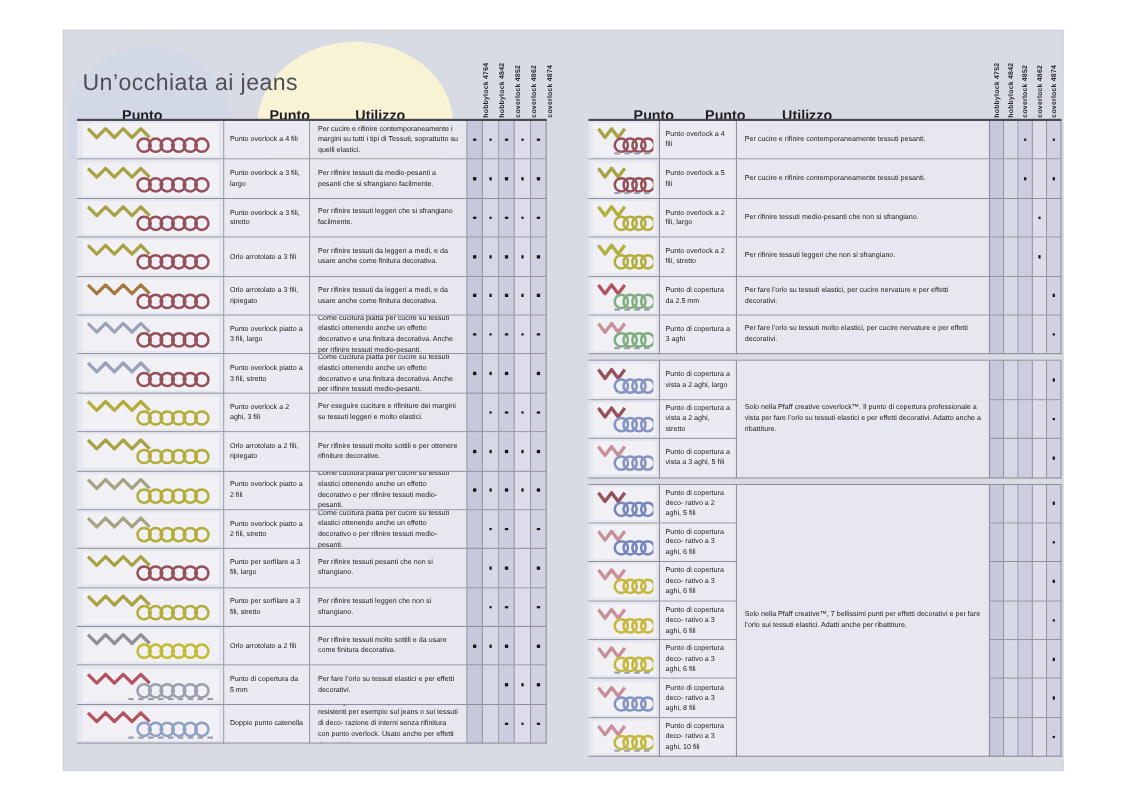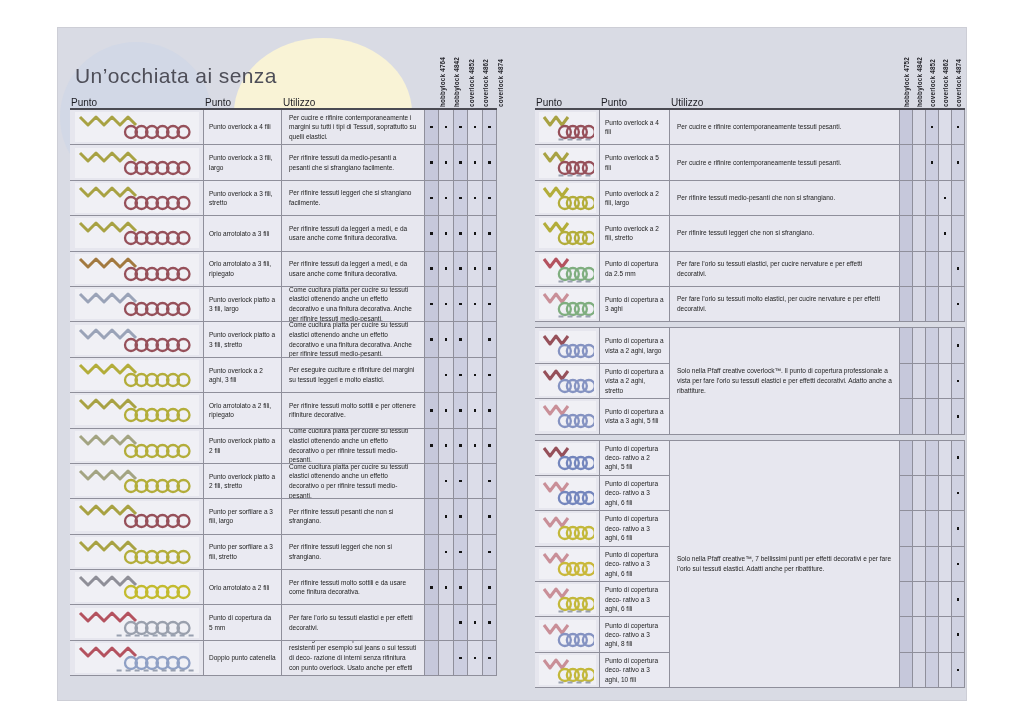--- a/index.html
+++ b/index.html
@@ -5,21 +5,21 @@
   html,body{margin:0;padding:0;}
   body{width:1024px;height:724px;background:#ffffff;position:relative;
        font-family:"Liberation Sans",sans-serif;overflow:hidden;}
   .page{position:absolute;left:58px;top:28px;width:908px;height:672px;
         background:#d9dbe4;overflow:hidden;box-shadow:0 0 0 1px #cdced6;}
   .circle{position:absolute;border-radius:50%;}
   .c-blue{left:2px;top:14px;width:152px;height:150px;background:#d2d8e6;}
   .c-yellow{left:176px;top:10px;width:178px;height:150px;background:#f9f3d6;}
   .title{position:absolute;left:17px;top:36px;font-size:21px;font-weight:400;
          color:#4e4e58;letter-spacing:.4px;}
-  .colhead{position:absolute;top:69px;font-size:10px;font-weight:400;color:#1e1e24;}
+  .colhead{position:absolute;top:69px;font-size:13px;font-weight:700;color:#1e1e24;margin-left:40px;}
   .ch-l1{left:13px}.ch-l2{left:147px}.ch-l3{left:225px}
   .ch-r1{left:478px}.ch-r2{left:543px}.ch-r3{left:613px}
   .rule{position:absolute;top:80px;height:2px;background:#4a4a52;}
   .rule-l{left:12px;width:427px}.rule-r{left:477px;width:430px}
   .machines{position:absolute;top:4px;height:75px;}
   .m-left{left:378px;width:74px}.m-right{left:842px;width:67px}
   .machines span{position:absolute;bottom:0;writing-mode:vertical-rl;
     transform:rotate(180deg);font-size:6.3px;font-weight:700;color:#26262c;
     white-space:nowrap;letter-spacing:.2px;}
   .rows{position:absolute;top:82px;}
@@ -46,21 +46,21 @@
   .merged-text{position:absolute;top:0;bottom:0;display:flex;align-items:center;
         padding:0 7px;box-sizing:border-box;font-size:6.5px;line-height:1.55;color:#222;
         pointer-events:none;}
 </style>
 </head>
 <body>
 
 <div class="page">
   <div class="circle c-blue"></div>
   <div class="circle c-yellow"></div>
-  <div class="title">Un’occhiata ai senza</div>
+  <div class="title">Un’occhiata ai jeans</div>
 
   <span class="colhead ch-l1">Punto</span>
   <span class="colhead ch-l2">Punto</span>
   <span class="colhead ch-l3">Utilizzo</span>
   <span class="colhead ch-r1">Punto</span>
   <span class="colhead ch-r2">Punto</span>
   <span class="colhead ch-r3">Utilizzo</span>
 
   <div class="rule rule-l"></div>
   <div class="rule rule-r"></div>

